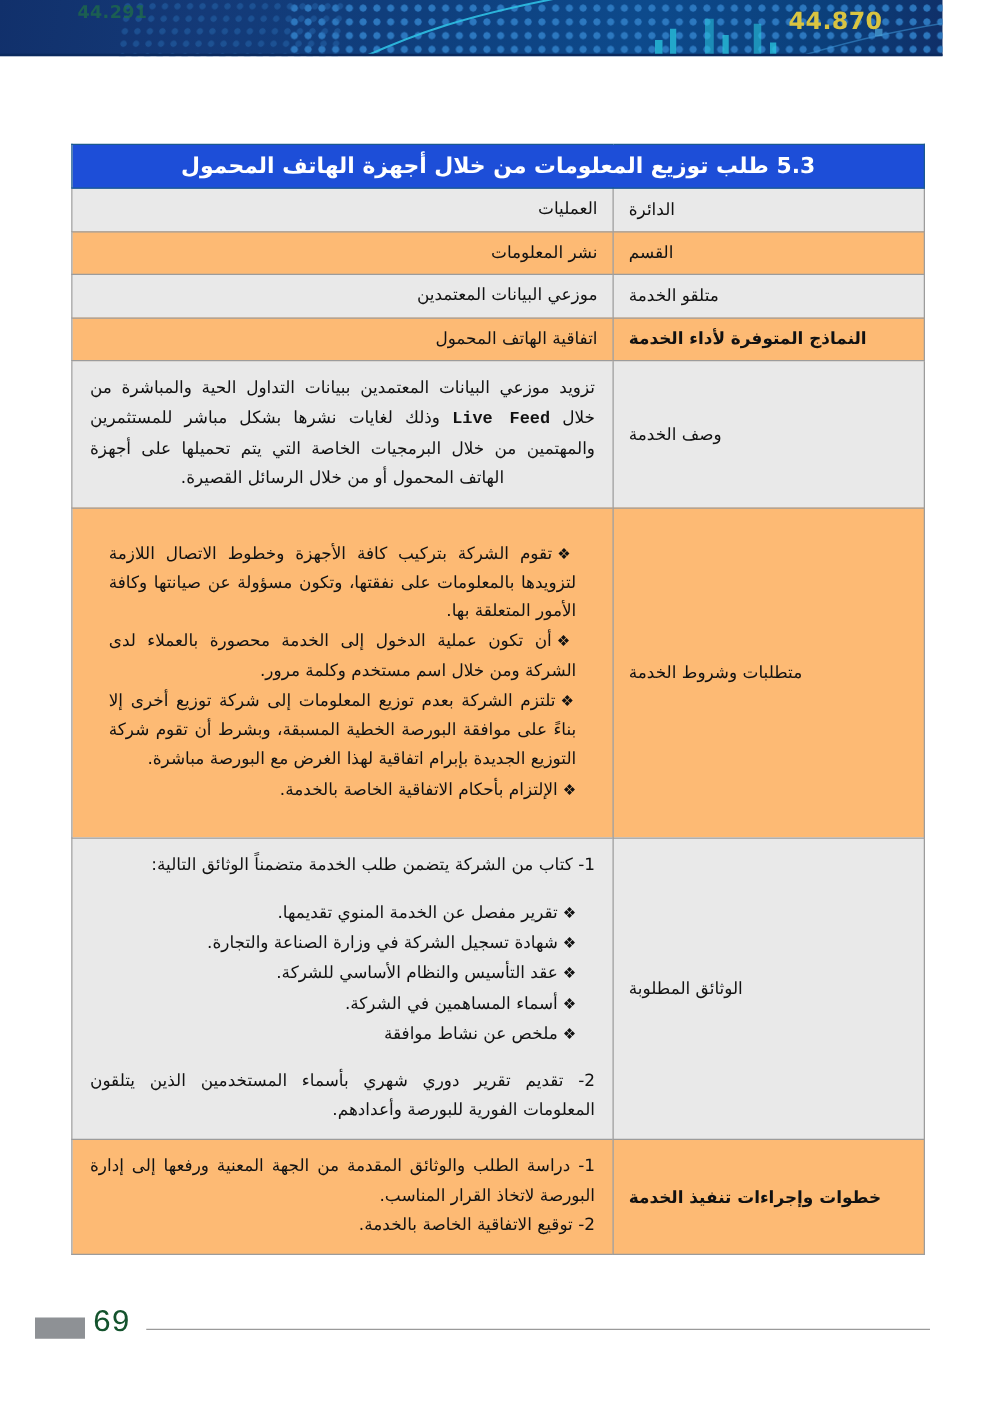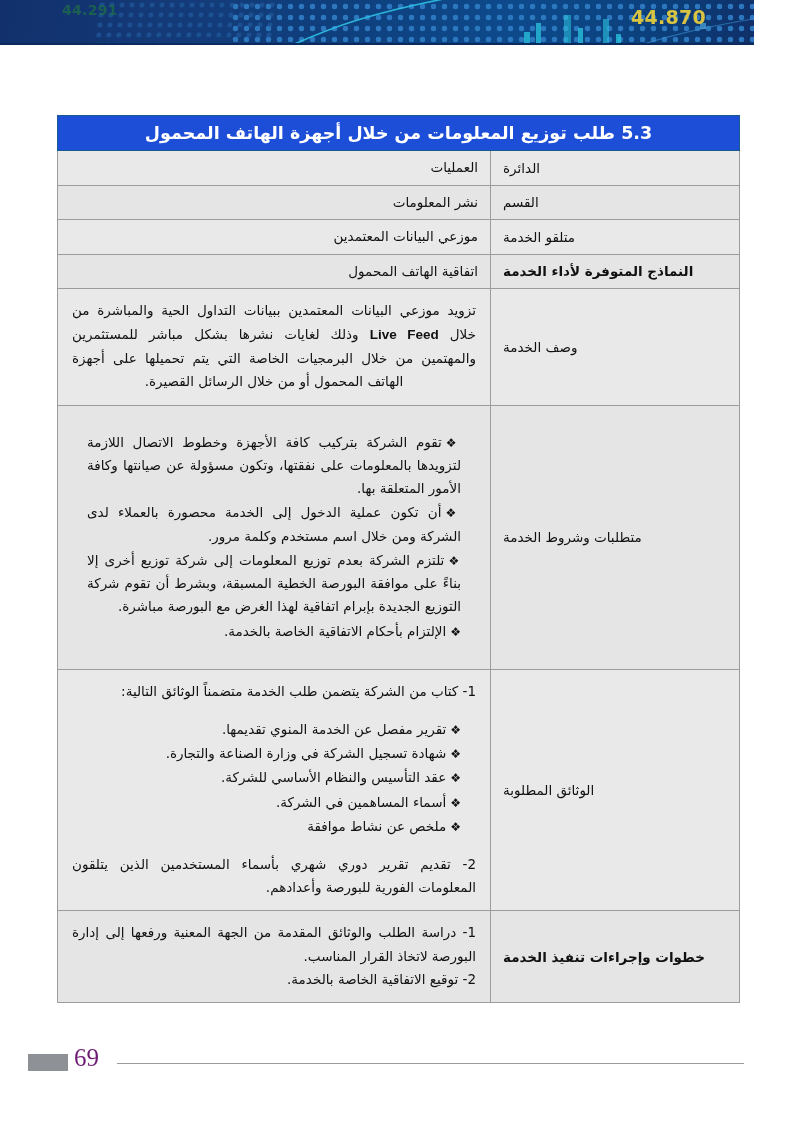--- a/index.html
+++ b/index.html
@@ -127,21 +127,21 @@
   .lbl.bold { font-weight: 700; padding-left: 12px; }
 
   .val {
     text-align: right;
     font-size: 13.5px;
     color: #111111;
     line-height: 1.45;
   }
 
   tr.shade td { background: #e9e9e9; }
-  tr.plain td { background: #e5e5e5; }
+  tr.plain td { background: #fdba74; }
 
   .val.just {
     text-align: justify;
     text-align-last: center;
     line-height: 1.75;
     padding: 10px 14px 11px;
   }
   .val.block {
     text-align: justify;
     text-align-last: right;
@@ -166,21 +166,21 @@
     font-family: "DejaVu Sans", sans-serif;
     font-size: 12px;
     margin-left: 4px;
   }
   .num-item {
     text-align: justify;
     text-align-last: right;
     line-height: 1.72;
     margin: 0;
   }
-  .en { direction: ltr; unicode-bidi: isolate; font-weight: 700; font-family: Liberation Sans, sans-serif; }
+  .en { direction: ltr; unicode-bidi: isolate; font-weight: 700; font-family: Liberation Mono, monospace; }
 
   .tall-label { padding-top: 0; padding-bottom: 0; }
 
   
   .footer {
     position: absolute;
     left: 0;
     top: 1042px;
     width: 794px;
     height: 40px;
@@ -188,22 +188,22 @@
   .footer-swatch {
     position: absolute;
     left: 28px; top: 12px;
     width: 40px; height: 17px;
     background: #8e9195;
   }
   .footer-page {
     position: absolute;
     left: 74px; top: 2px;
     font-size: 25px;
-    color: #701a75;
-    font-family: Liberation Serif, serif;
+    color: #14532d;
+    font-family: Liberation Mono, monospace;
     direction: ltr;
   }
   .footer-rule {
     position: absolute;
     left: 117px; top: 21px;
     width: 627px; height: 1px;
     background: #9a9a9a;
   }
 </style>
 </head>

